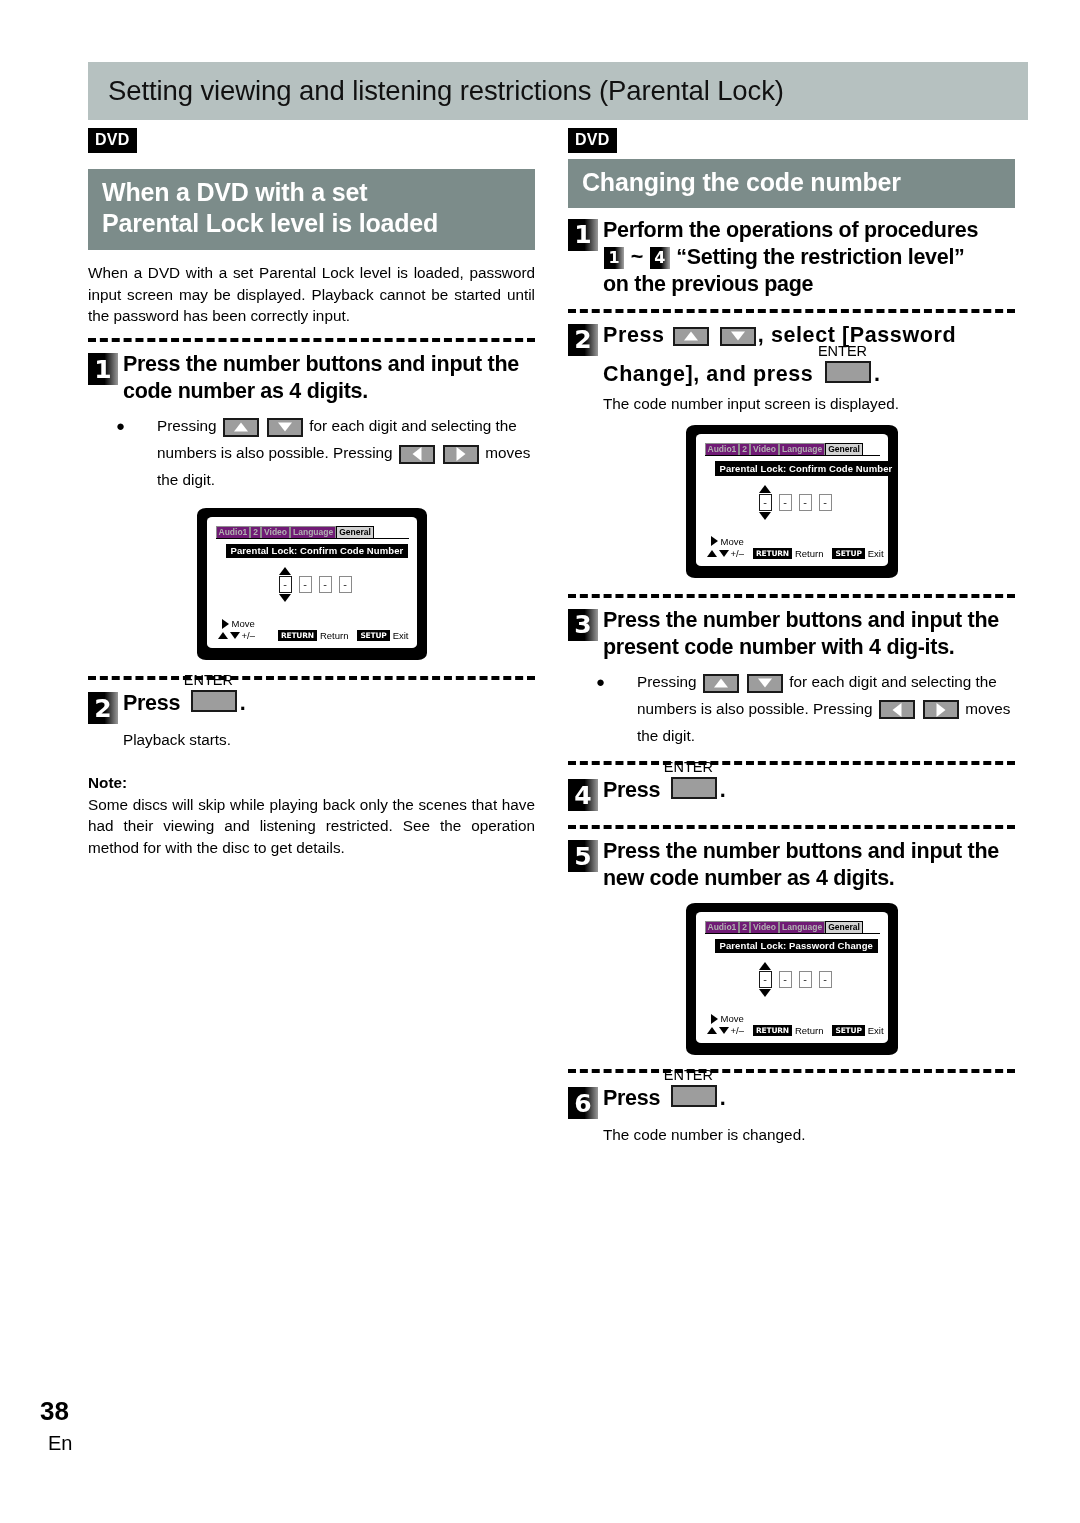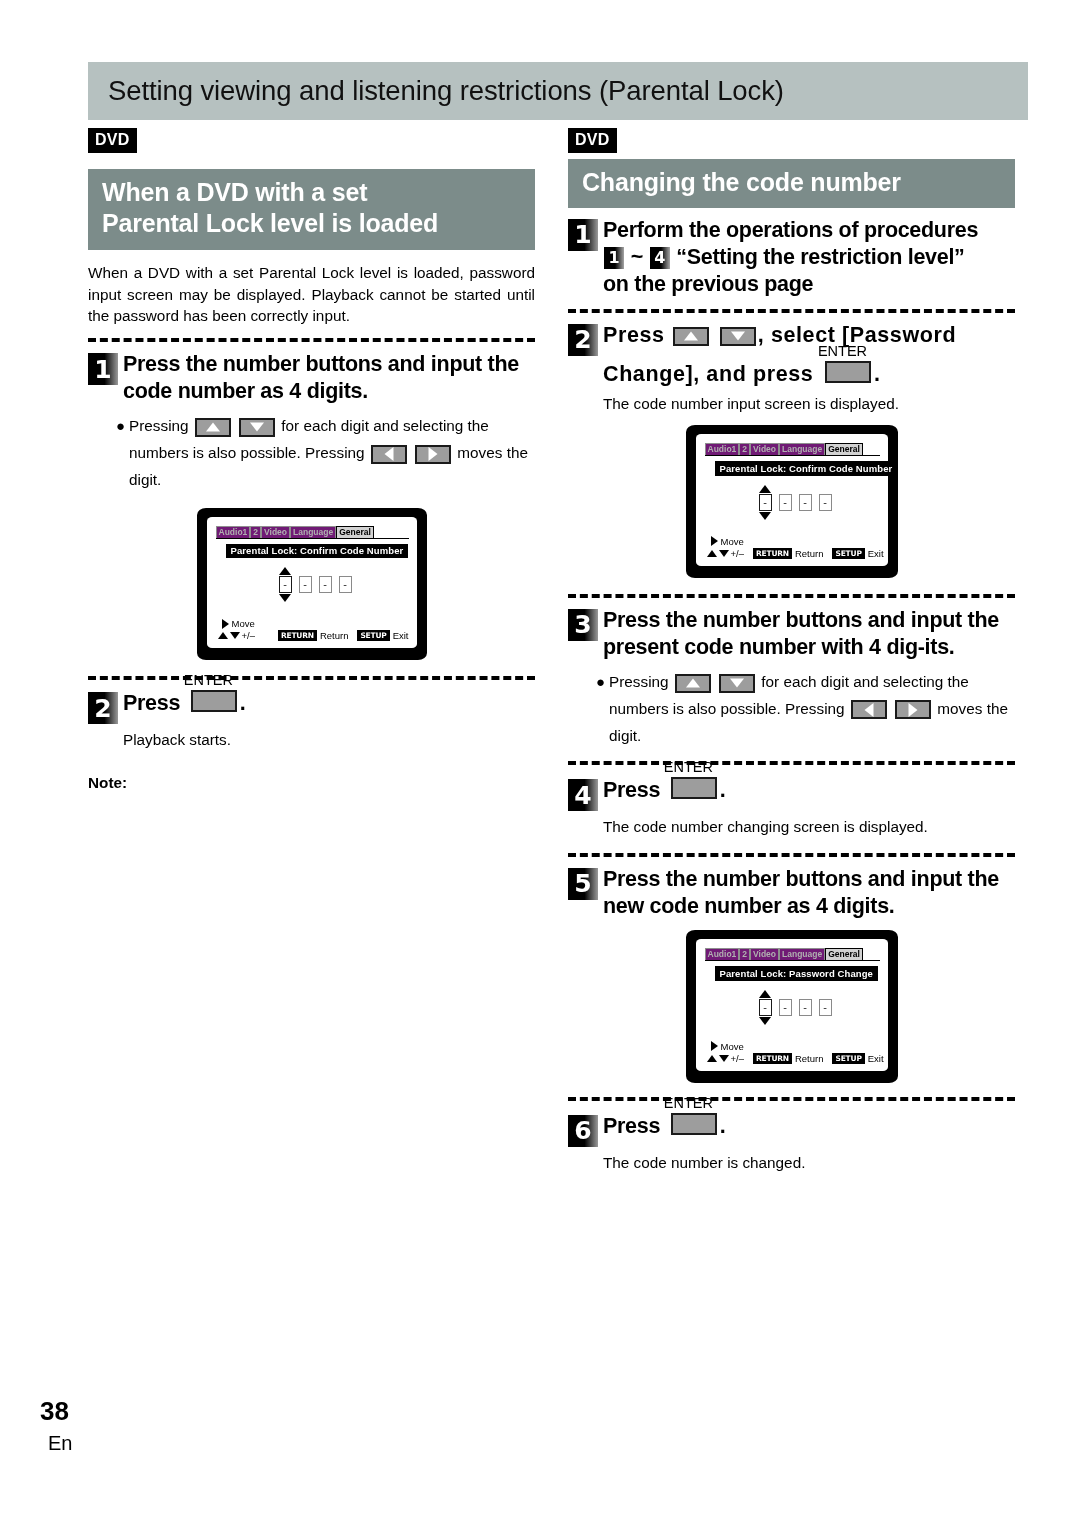--- a/index.html
+++ b/index.html
@@ -74,21 +74,21 @@
   }
   .step-body.spaced{ letter-spacing:0.6px; }
   .sub-under{ font-size:15.3px; line-height:1.45; margin-top:5px; margin-left:35px;}
 
   
   .bullet{
     display:flex; margin-top:8px; margin-left:28px;
     font-size:15.3px; line-height:1.75;
   }
   .bullet .dot{ flex:0 0 auto; margin-right:4px; font-size:15px; line-height:1.75; }
-  .bullet .btxt{ flex:1 1 auto; }
+  .bullet .btxt{ flex:1 1 auto;margin-left:28px; }
 
   
   .key{
     display:inline-block; vertical-align:middle;
     border:2px solid #1a1a1a; background:#9d9d9d;
     width:36px; height:19px; position:relative; margin:0 2px;
   }
   .key .tri{
     position:absolute; left:50%; top:50%;
     width:0; height:0; transform:translate(-50%,-50%);
@@ -300,20 +300,21 @@
         <span class="enter-wrap">
           <span class="enter-cap">ENTER</span>
           <span class="enter-key"></span>
         </span><span>.</span>
       </div>
     </div>
     <div class="sub-under">Playback starts.</div>
 
     
     <div class="note-label">Note:</div>
+    <div class="para" style="margin-top:2px;">Some discs will skip while playing back only the scenes that have had their viewing and listening restricted.  See the operation method for with the disc to get details.</div>
 
   </div>
 
   <div class="col col-right">
 
     <span class="dvd-badge">DVD</span>
 
     <div class="sec-head">Changing the code number</div>
 
     
@@ -431,21 +432,20 @@
     <div class="step" style="margin-top:12px;">
       <div class="step-num">4</div>
       <div class="step-body">
         <span>Press</span>
         <span class="enter-wrap">
           <span class="enter-cap">ENTER</span>
           <span class="enter-key"></span>
         </span><span>.</span>
       </div>
     </div>
-    <div class="sub-under">The code number changing screen is displayed.</div>
 
     <div class="dashed" style="margin-top:14px;"></div>
 
     
     <div class="step">
       <div class="step-num">5</div>
       <div class="step-body">Press the number buttons and input the new code number as 4 digits.</div>
     </div>
 
     

